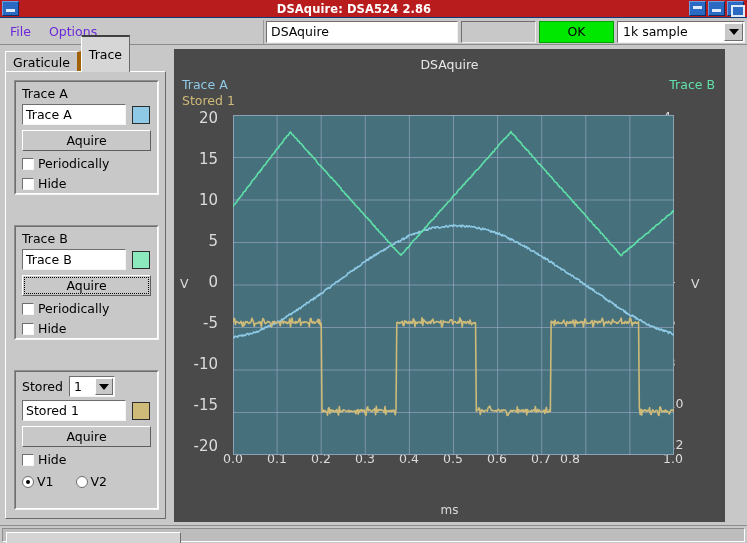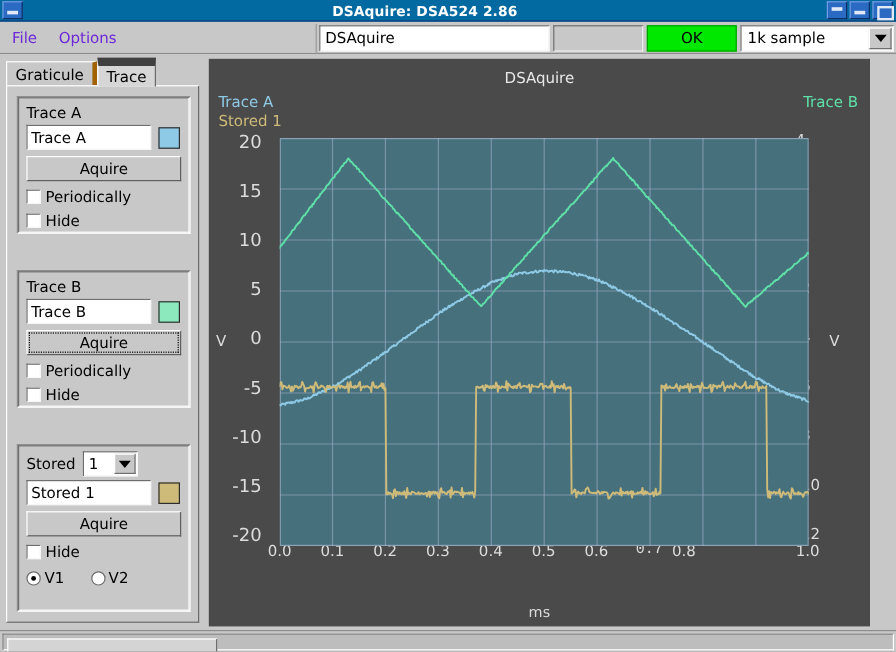--- a/index.html
+++ b/index.html
@@ -15,21 +15,21 @@
   #app {
     position: relative;
     width: 747px; height: 543px;
     background: #c8c8c8;
   }
 
   
   .titlebar {
     position: absolute; left: 0; top: 0;
     width: 747px; height: 18px;
-    background: #0369a1;
+    background: #b91c1c;
     display: flex; align-items: center;
     border-bottom: 1px solid #0d3a7a;
   }
   .tb-btn {
     width: 17px; height: 15px;
     margin: 0 1px;
     background: #2a6ac2;
     border-top: 1px solid #6e9ee0;
     border-left: 1px solid #6e9ee0;
     border-right: 1px solid #0c2f66;
@@ -171,22 +171,22 @@
     color: #000;
     display: flex; align-items: center;
     background: #c8c8c8;
     border-top: 1px solid #ffffff;
     border-left: 1px solid #ffffff;
     border-right: 4px solid #a16207;
     border-bottom: none;
   }
   .tab.active {
     background: #d6d6d6;
-    height: 24px;
-    border-top: 7px solid #404040;
+    height: 37px;
+    border-top: 2px solid #404040;
     border-left: 1px solid #ffffff;
     border-right: 1px solid #6a6a6a;
     z-index: 3;
   }
   .tabpage {
     position: absolute; left: 5px; top: 25px;
     width: 161px; height: 448px;
     background: #c8c8c8;
     border-top: 1px solid #ffffff;
     border-left: 1px solid #ffffff;
@@ -503,21 +503,21 @@
         <div class="ytick-r" style="left:489px; top:347px;">-10</div>
         <div class="ytick-r" style="left:489px; top:388px;">-12</div>
 
         <div class="xtick" style="left:39px;  top:402px;">0.0</div>
         <div class="xtick" style="left:83px;  top:402px;">0.1</div>
         <div class="xtick" style="left:127px; top:402px;">0.2</div>
         <div class="xtick" style="left:171px; top:402px;">0.3</div>
         <div class="xtick" style="left:215px; top:402px;">0.4</div>
         <div class="xtick" style="left:259px; top:402px;">0.5</div>
         <div class="xtick" style="left:303px; top:402px;">0.6</div>
-        <div class="xtick" style="left:347px; top:402px;font-family:Liberation Mono, monospace;">0.7</div>
+        <div class="xtick" style="left:347px; top:402px;">0.7</div>
         <div class="xtick" style="left:376px; top:402px;">0.8</div>
         <div class="xtick" style="left:435px; top:386px;">0.9</div>
         <div class="xtick" style="left:479px; top:402px;">1.0</div>
 
         <svg id="plot-svg" width="441" height="340" viewBox="0 0 441 340" style="position:absolute; left:59px; top:66px;">
             <rect x="0" y="0" width="441" height="340" fill="#46717c"></rect>
             <line x1="44.1" y1="0" x2="44.1" y2="340" stroke="#9aa6c4" stroke-width="1" opacity="0.65"></line>
             <line x1="88.2" y1="0" x2="88.2" y2="340" stroke="#9aa6c4" stroke-width="1" opacity="0.65"></line>
             <line x1="132.29999999999998" y1="0" x2="132.29999999999998" y2="340" stroke="#9aa6c4" stroke-width="1" opacity="0.65"></line>
             <line x1="176.4" y1="0" x2="176.4" y2="340" stroke="#9aa6c4" stroke-width="1" opacity="0.65"></line>

